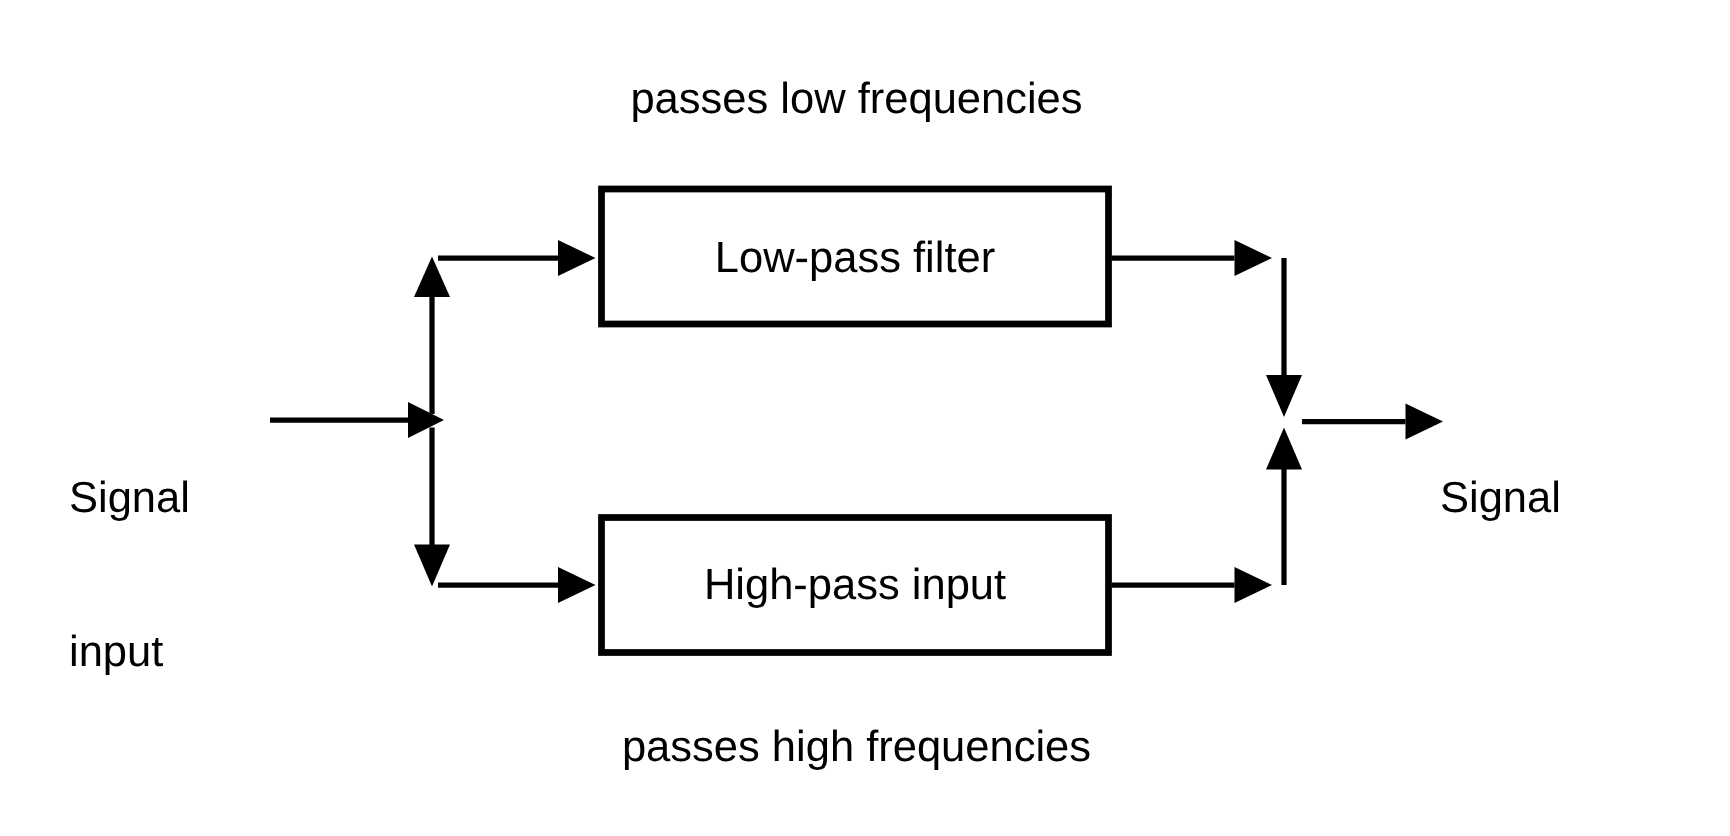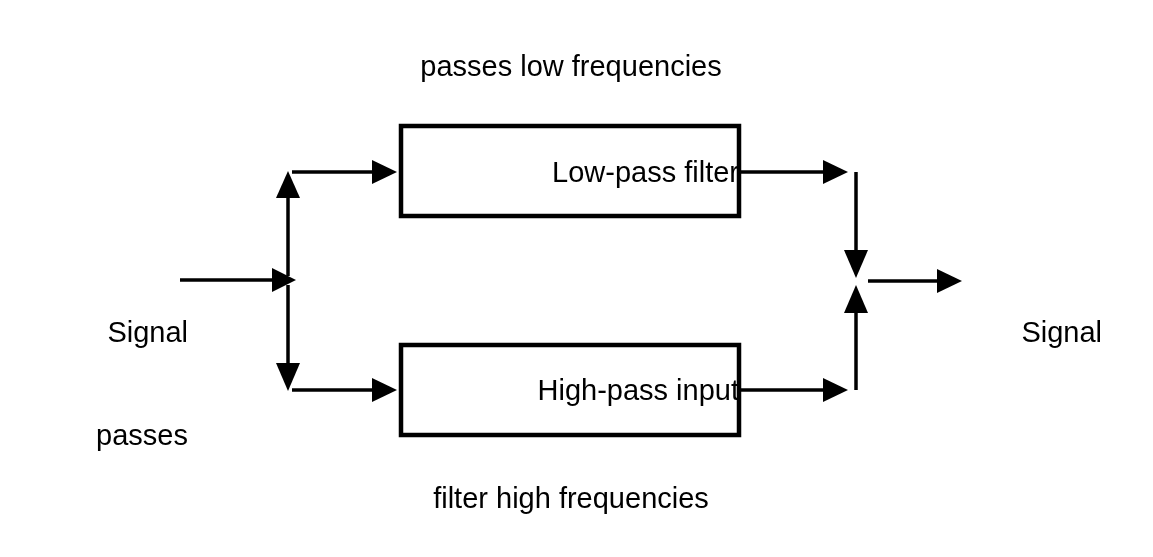--- a/index.html
+++ b/index.html
@@ -28,25 +28,25 @@
     white-space: pre;
     color: #000000;
     line-height: 1.18;
   }
   .caption {
     font-size: 29px;
     text-align: center;
   }
   .box-label {
     font-size: 29px;
-    text-align: right;
+    text-align: center;
   }
   .io-label {
     font-size: 29px;
-    text-align: right;
+    text-align: left;
   }
   .cap-top   { left: 376px; top: 49px;  width: 390px; }
   .cap-bot   { left: 376px; top: 481px; width: 390px; }
   .lbl-lpf   { left: 401px; top: 155px; width: 338px; }
   .lbl-hpf   { left: 401px; top: 373px; width: 338px; }
   .lbl-in    { left: 46px;  top: 247px; width: 142px; }
   .lbl-out   { left: 960px; top: 247px; width: 142px; }
 </style>
 </head>
 <body>
@@ -103,28 +103,28 @@
     </g>
 
     <g>
       <line x1="868" y1="281" x2="937" y2="281" stroke="#000000" stroke-width="3.5"></line>
       <polygon points="937,269 962,281 937,293" fill="#000000"></polygon>
     </g>
   </svg>
 
   <div class="label caption cap-top">passes low frequencies</div>
 
-  <div class="label caption cap-bot">filter high frequencies</div>
+  <div class="label caption cap-bot">passes high frequencies</div>
 
   <div class="label box-label lbl-lpf">Low-pass filter</div>
 
   <div class="label box-label lbl-hpf">High-pass input</div>
 
   <div class="label io-label lbl-in">
     <div>Signal</div>
-    <div>passes</div>
+    <div>input</div>
   </div>
 
   <div class="label io-label lbl-out">
     <div>Signal</div>
   </div>
 
 </div>
 
 </body></html>

